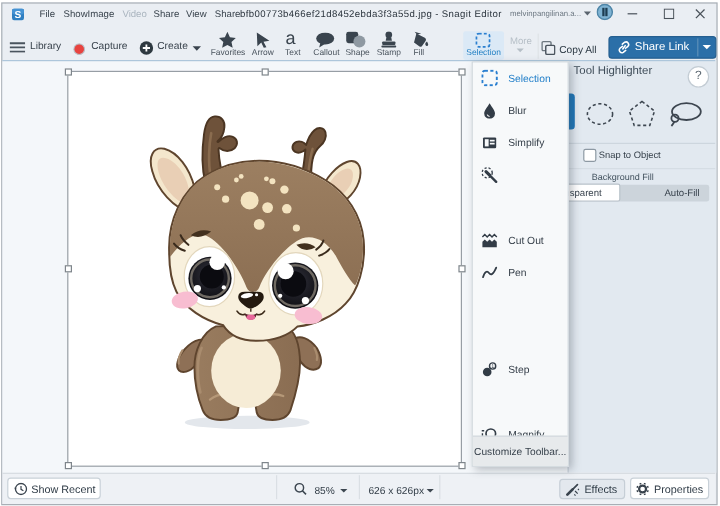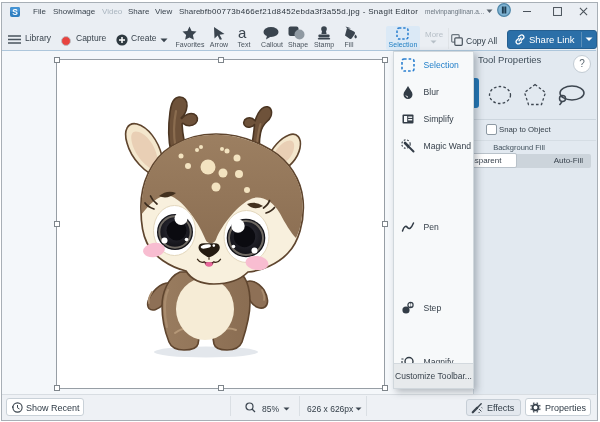--- a/index.html
+++ b/index.html
@@ -245,21 +245,21 @@
 
 <div class="handle" style="left:53.5px;top:56.5px"></div>
 <div class="handle" style="left:217.5px;top:56.5px"></div>
 <div class="handle" style="left:381.5px;top:56.5px"></div>
 <div class="handle" style="left:53.5px;top:220.5px"></div>
 <div class="handle" style="left:381.5px;top:220.5px"></div>
 <div class="handle" style="left:53.5px;top:384.5px"></div>
 <div class="handle" style="left:217.5px;top:384.5px"></div>
 <div class="handle" style="left:381.5px;top:384.5px"></div>
 
-<span class="abs" style="left:478px;top:54px;font-size:9.5px;color:#3f4d59">Tool Properties</span>
+<span class="abs" style="left:478px;top:54px;font-size:9.5px;color:#3f4d59">Tool Highlighter</span>
 <div class="abs" style="left:573px;top:55px;width:16px;height:16px;background:#fff;border:1px solid #c3ccd4;border-radius:50%;text-align:center;font-size:10px;line-height:16px;color:#5a6670">?</div>
 <div class="abs" style="left:452px;top:78px;width:27px;height:30px;background:#1c75b8;border-radius:3px"></div>
 <svg class="abs" style="left:488px;top:85px" width="24" height="20" viewBox="0 0 24 20">
     <ellipse cx="12" cy="10" rx="10.5" ry="8.5" fill="none" stroke="#3d4650" stroke-width="1.3" stroke-dasharray="2.6,2.2"></ellipse>
   </svg>
 <svg class="abs" style="left:523px;top:83px" width="24" height="23" viewBox="0 0 24 23">
     <path d="M12,1.5 L22.5,9.5 L18.5,21.5 L5.5,21.5 L1.5,9.5 Z" fill="none" stroke="#3d4650" stroke-width="1.3" stroke-dasharray="2.6,2.2"></path>
   </svg>
 <svg class="abs" style="left:557px;top:84px" width="28" height="22" viewBox="0 0 28 22">
     <ellipse cx="15" cy="9" rx="12" ry="7" fill="none" stroke="#3d4650" stroke-width="1.5"></ellipse>
@@ -297,21 +297,27 @@
         <rect x="7.2" y="7" width="4" height="1.4" fill="#f7f9fa"></rect>
       </svg>
     <span class="mtxt">Simplify</span>
   </div>
   <div class="mrow" style="top:81px">
     <svg class="mico" viewBox="0 0 14 14">
         <path d="M6.5,6.5 L12.5,12.5" stroke="#323c46" stroke-width="2" stroke-linecap="round"></path>
         <path d="M4,4 L7,7" stroke="#323c46" stroke-width="2.6" stroke-linecap="round"></path>
         <circle cx="5" cy="5" r="4.2" fill="none" stroke="#323c46" stroke-width="1.1" stroke-dasharray="1.8,1.6"></circle>
       </svg>
-    <span class="mtxt">Magic Wand</span>
+  </div>
+  <div class="mrow" style="top:135px">
+    <svg class="mico" viewBox="0 0 14 14">
+        <path d="M1,4.5 l2,-2 2,2 2,-2 2,2 2,-2 2,2" stroke="#323c46" stroke-width="1.2" fill="none"></path>
+        <path d="M1,13 V8.5 l2,-2 2,2 2,-2 2,2 2,-2 2,2 V13 Z" fill="#323c46"></path>
+      </svg>
+    <span class="mtxt">Cut Out</span>
   </div>
   <div class="mrow" style="top:162px">
     <svg class="mico" viewBox="0 0 14 14">
         <path d="M1.5,11 C3,6 5,5.5 6.5,7.5 C8,9.5 10,9 12.5,3" stroke="#323c46" stroke-width="1.5" fill="none" stroke-linecap="round"></path>
       </svg>
     <span class="mtxt">Pen</span>
   </div>
   <div class="mrow" style="top:243px">
     <svg class="mico" viewBox="0 0 14 14">
         <circle cx="5" cy="9" r="3.6" fill="#323c46"></circle>

